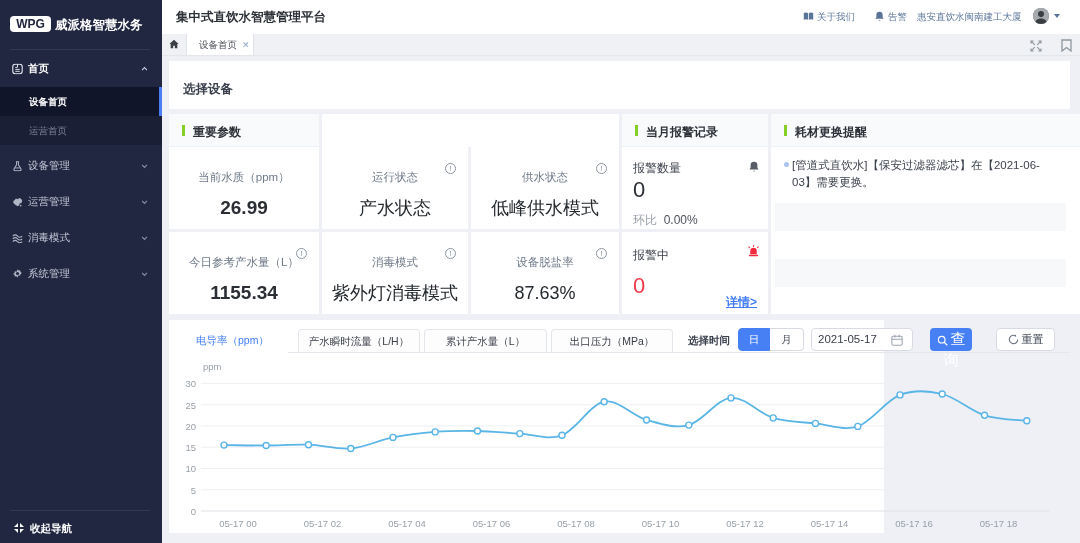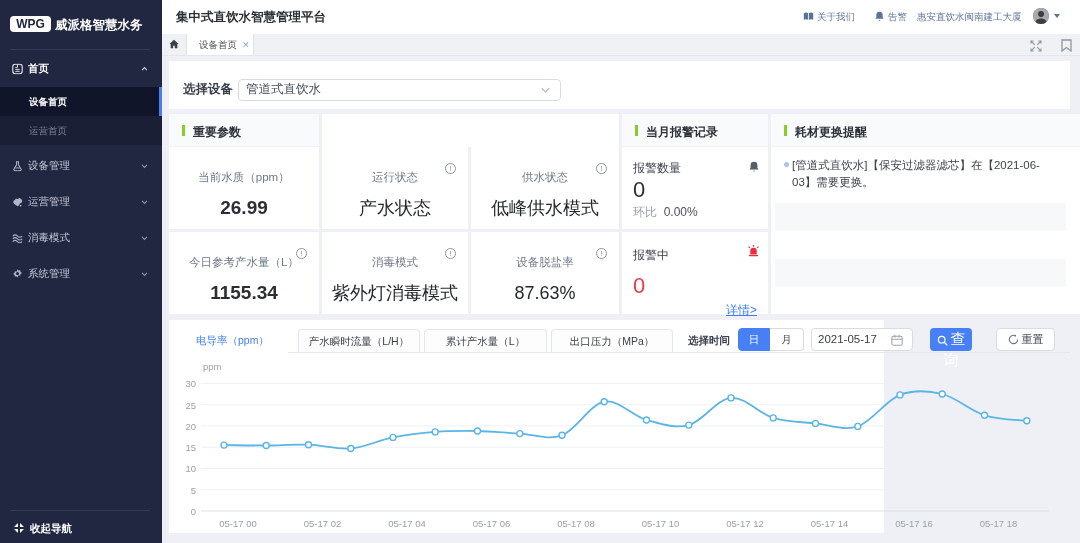--- a/index.html
+++ b/index.html
@@ -151,25 +151,20 @@
     </div>
     <div class="abs" style="left:899px;top:4px">
       <svg width="11" height="13" viewBox="0 0 11 13" fill="none" stroke="#8f979f" stroke-width="1.3">
           <path d="M1 1h9v11L5.5 8.5 1 12z"></path>
         </svg>
     </div>
   </div>
 
   <div class="card" style="left:169px;top:61px;width:901px;height:48px">
     <div class="abs" style="left:14px;top:20px;font-size:12.5px;font-weight:bold;color:#3a3f4c">选择设备</div>
-    <div class="abs" style="left:69px;top:18px;width:323px;height:22px;border:1px solid #d8dce2;border-radius:4px;font-size:12.5px;color:#464c58;line-height:19px;padding-left:7px">管道式直饮水
-      <svg class="abs" style="right:10px;top:7px" width="9" height="7" viewBox="0 0 10 7" fill="none" stroke="#b3bac4" stroke-width="1.4">
-          <path d="M1 1l4 4 4-4"></path>
-        </svg>
-    </div>
   </div>
 
   <div class="card" style="left:169px;top:114px;width:150px;height:200px">
     <div class="chd">
         <div class="gbar"></div>
         <div class="ht">重要参数</div>
       </div>
     <div class="lab" style="top:57px">当前水质（ppm）</div>
     <div class="val" style="top:84px">26.99</div>
     <div class="abs" style="left:0;top:115px;width:150px;height:3px;background:#eef0f5"></div>
@@ -208,29 +203,29 @@
         <div class="gbar"></div>
         <div class="ht">当月报警记录</div>
       </div>
     <div class="abs" style="left:0;top:115px;width:146px;height:3px;background:#eef0f5"></div>
     <div class="abs" style="left:11px;top:48px;font-size:12px;line-height:12px;color:#3c424c">报警数量</div>
     <svg class="abs" style="left:126px;top:47px" width="12" height="12" viewBox="0 0 14 14" fill="#565d66">
         <path d="M7 1a4 4 0 0 1 4 4v3l1.3 2H1.7L3 8V5a4 4 0 0 1 4-4z"></path>
         <path d="M5.7 11.5a1.4 1.4 0 0 0 2.6 0z"></path>
       </svg>
     <div class="abs" style="left:11px;top:65px;font-size:22px;line-height:22px;color:#2b2f35">0</div>
-    <div class="abs" style="left:11px;top:92px;font-size:12px;line-height:12px;color:#9aa1ab">环比&nbsp; <span style="color:#4c525c">0.00%</span></div>
+    <div class="abs" style="left:11px;top:100px;font-size:12px;line-height:12px;color:#9aa1ab">环比&nbsp; <span style="color:#4c525c">0.00%</span></div>
     <div class="abs" style="left:11px;top:135px;font-size:12px;line-height:12px;color:#3c424c">报警中</div>
     <svg class="abs" style="left:125px;top:131px" width="13" height="13" viewBox="0 0 14 14" fill="#f12b3e">
         <path d="M7 3a3.5 3.5 0 0 1 3.5 3.5V10h-7V6.5A3.5 3.5 0 0 1 7 3z"></path>
         <rect x="2" y="10.5" width="10" height="1.6" rx="0.8"></rect>
         <path d="M6.4 0h1.2v1.8H6.4zM1.2 2.2l.9-.9 1.3 1.3-.9.9zM12.8 2.2l-.9-.9-1.3 1.3.9.9z"></path>
       </svg>
     <div class="abs" style="left:11px;top:161px;font-size:22px;line-height:22px;color:#f0394a">0</div>
-    <div class="abs" style="right:11px;top:188px;font-size:12px;font-weight:normal;color:#3f7ef7;text-decoration:underline">详情&gt;</div>
+    <div class="abs" style="right:11px;top:180px;font-size:12px;font-weight:bold;color:#3f7ef7;text-decoration:underline">详情&gt;</div>
   </div>
 
   <div class="card" style="left:771px;top:114px;width:354px;height:200px">
     <div class="chd">
         <div class="gbar"></div>
         <div class="ht">耗材更换提醒</div>
       </div>
     <div class="abs" style="left:4px;top:89px;width:291px;height:28px;background:#f7f8fa"></div>
     <div class="abs" style="left:4px;top:145px;width:291px;height:28px;background:#f7f8fa"></div>
     <div class="abs" style="left:13px;top:48px;width:5px;height:5px;border-radius:50%;background:#a9c3ee"></div>

